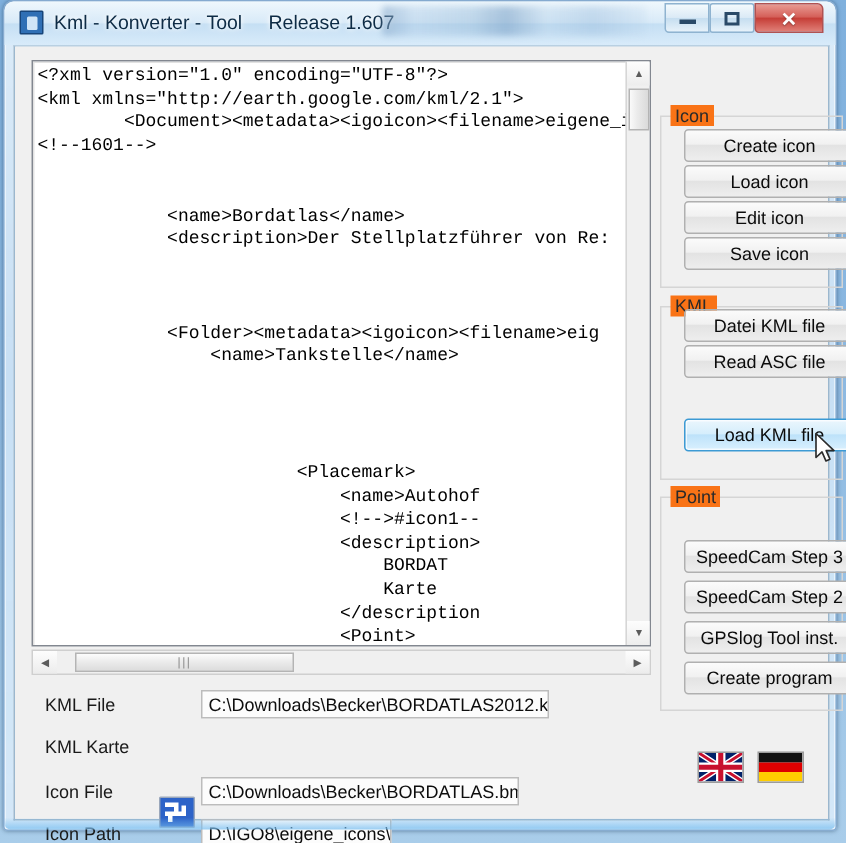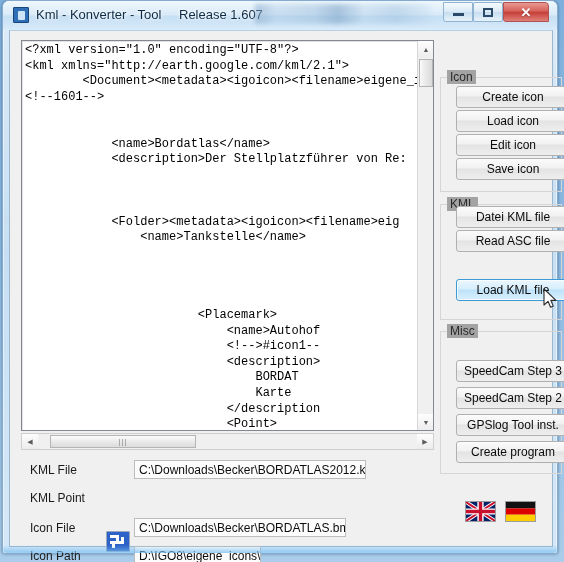--- a/index.html
+++ b/index.html
@@ -227,21 +227,21 @@
   
   .groupbox {
     position: absolute;
     border: 1px solid #d5d5d5;
     box-sizing: border-box;
     background: transparent;
   }
   .group-label {
     position: absolute;
     top: -8px; left: 6px;
-    background: #a3a3a3;
+    background: #f97316;
     padding: 0 3px;
     font-size: 12px;
     color: #2a2a2a;
   }
   #grp-icon { left: 430px; top: 46px; width: 122px; height: 115px; }
   #grp-kml  { left: 430px; top: 173px; width: 122px; height: 116px; }
   #grp-misc { left: 430px; top: 300px; width: 122px; height: 143px; }
 
   .winbutton {
     position: absolute;
@@ -402,35 +402,35 @@
       <div class="winbutton" style="top:127px">Save icon</div>
 
       <div class="groupbox" id="grp-kml">
         <span class="group-label">KML</span>
       </div>
       <div class="winbutton" style="top:175px">Datei KML file</div>
       <div class="winbutton" style="top:199px">Read ASC file</div>
       <div class="winbutton hover" style="top:248px">Load KML file</div>
 
       <div class="groupbox" id="grp-misc">
-        <span class="group-label">Misc</span>
+        <span class="group-label">Point</span>
       </div>
       <div class="winbutton" style="top:329px">SpeedCam Step 3</div>
       <div class="winbutton" style="top:356px">SpeedCam Step 2</div>
       <div class="winbutton" style="top:383px">GPSlog Tool  inst.</div>
       <div class="winbutton" style="top:410px">Create program</div>
 
       <svg id="cursor" viewBox="0 0 16 22">
         <path d="M1,1 L1,17 L5,13.3 L7.6,19.3 L10.3,18.1 L7.8,12.4 L13,12.4 Z" fill="#ffffff" stroke="#2b2b2b" stroke-width="1.1" stroke-linejoin="round"></path>
       </svg>
 
       <span class="field-label" style="left:20px; top:432px;">KML File</span>
       <div class="field-box" style="left:124px; top:429px; width:232px;">C:\Downloads\Becker\BORDATLAS2012.kml</div>
 
-      <span class="field-label" style="left:20px; top:460px;">KML Point</span>
+      <span class="field-label" style="left:20px; top:460px;">KML Karte</span>
 
       <span class="field-label" style="left:20px; top:490px;">Icon File</span>
       <div id="icon-thumb">
         <svg width="22" height="19" viewBox="0 0 22 19">
           <rect x="0" y="0" width="22" height="19" fill="#2d63c8"></rect>
           <rect x="3" y="3" width="9" height="3" fill="#ffffff"></rect>
           <rect x="9" y="6" width="3" height="4" fill="#ffffff"></rect>
           <rect x="3" y="9" width="12" height="3" fill="#ffffff"></rect>
           <rect x="5" y="12" width="3" height="4" fill="#ffffff"></rect>
           <rect x="14" y="5" width="3" height="7" fill="#ffffff"></rect>

